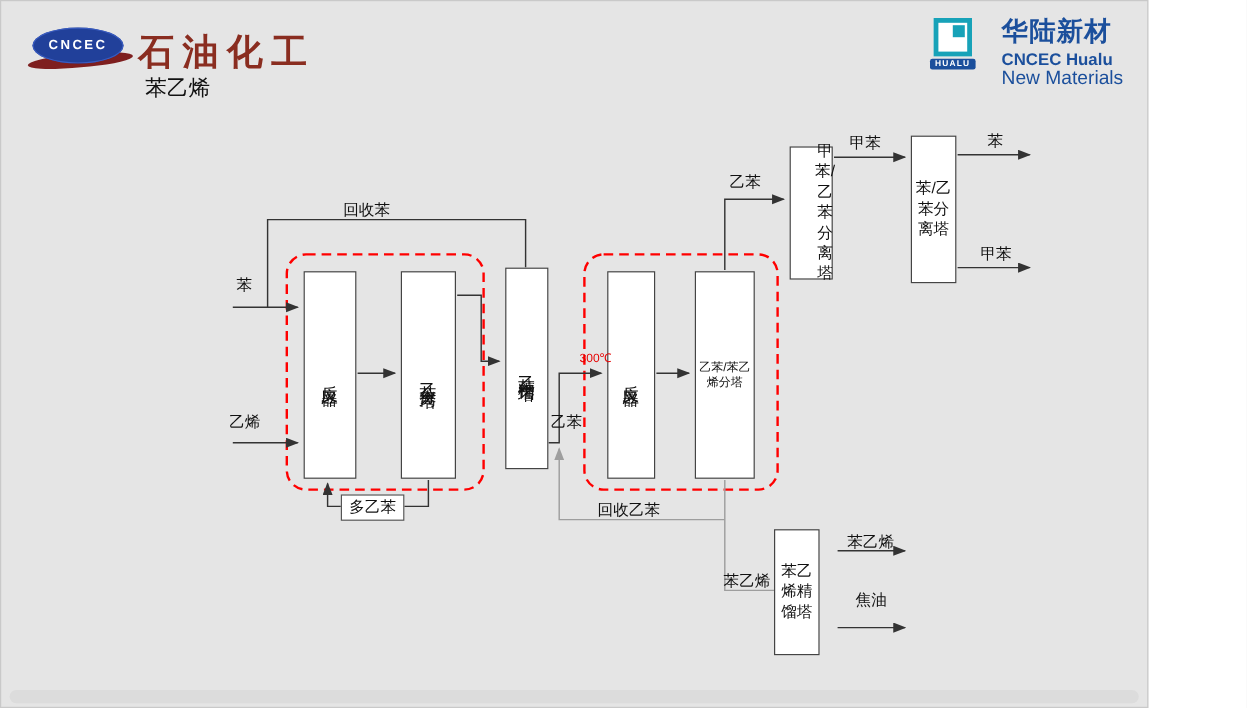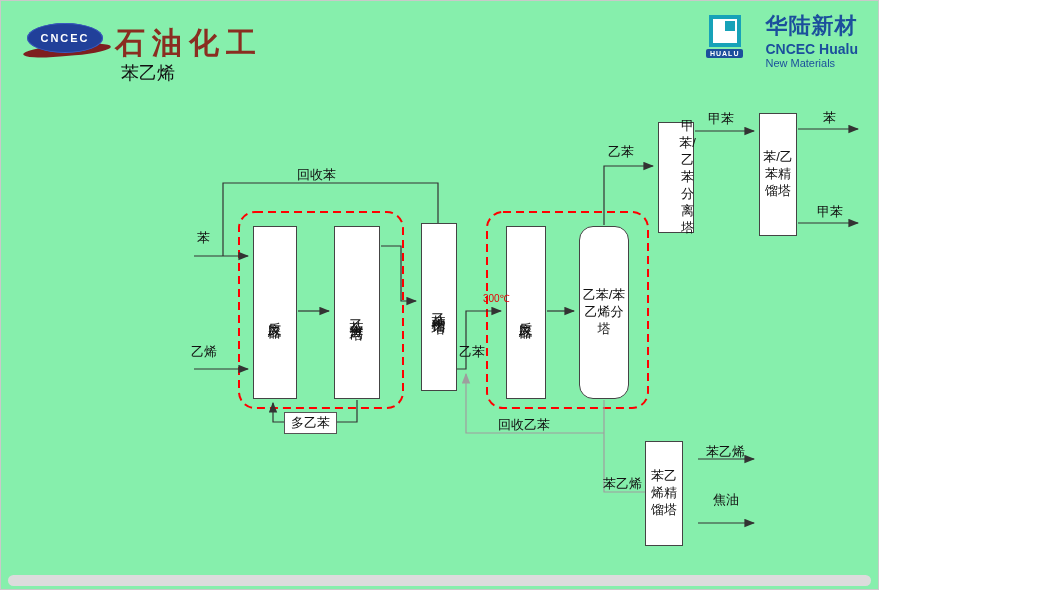--- a/index.html
+++ b/index.html
@@ -1,20 +1,20 @@
 <!DOCTYPE html>
 <html><head>
 <meta charset="utf-8">
 <style>
   * { box-sizing: border-box; }
   body { margin: 0; background: #ffffff; font-family: "Liberation Sans", sans-serif; }
 
   .slide {
-    position: relative; width: 879px; height: 590px;
-    background: #86efac; border: 1px solid #c9c9c9; overflow: hidden; text-decoration: underline;
+    position: relative; width: 957px; height: 590px;
+    background: #e5e5e5; border: 1px solid #c9c9c9; overflow: hidden; text-decoration: underline;
   }
 
   
   .logo-cncec { position: absolute; left: 24px; top: 20px; width: 86px; height: 50px; }
   .cncec-globe {
     position: absolute; left: 2px; top: 2px; width: 76px; height: 30px;
     background: #21409a; border-radius: 50%;
     display: flex; align-items: center; justify-content: center; z-index: 2;
     box-shadow: inset 0 0 0 1px #3a5cc0;
   }
@@ -29,50 +29,50 @@
   }
   .page-title { position: absolute; left: 120px; top: 60px; font-size: 18px; color: #111; }
 
   .logo-hualu { position: absolute; right: 20px; top: 14px; display: flex; align-items: flex-start; gap: 22px; }
   .hl-icon-wrap { display: flex; flex-direction: column; align-items: center; gap: 2px; }
   .hl-icon { width: 32px; height: 32px; border: 4px solid #17a2b8; position: relative; background: #fff; }
   .hl-icon::after { content: ""; position: absolute; right: 2px; top: 2px; width: 10px; height: 10px; background: #17a2b8; }
   .hl-badge { font-size: 7px; font-weight: bold; color: #fff; background: #1b4f9c; padding: 1px 4px; border-radius: 2px; letter-spacing: 1px; }
   .hl-name { font-size: 22px; font-weight: bold; color: #1b4f9c; letter-spacing: 1px; line-height: 1; }
   .hl-en1 { font-size: 14px; font-weight: bold; color: #1b4f9c; margin-top: 4px; }
-  .hl-en2 { font-size: 11px; color: #1b4f9c; }
+  .hl-en2 { font-size: 16px; color: #1b4f9c; }
 
   
   .diagram { position: absolute; inset: 0; }
   .flow-svg { position: absolute; left: 0; top: 0; width: 1039px; height: 590px; }
   .ln { stroke: #333; fill: none; stroke-width: 1.2; }
   .lg { stroke: #9e9e9e; fill: none; stroke-width: 1.2; }
   .dash { fill: none; stroke: #ff0000; stroke-width: 2; stroke-dasharray: 8 5; }
 
   .pbox {
     position: absolute; border: 1px solid #444; background: #fff;
     display: flex; align-items: center; justify-content: center;
     font-size: 14px; line-height: 1.3; text-align: center; color: #111;
     padding: 2px; word-break: break-all;
   }
   .vert { writing-mode: vertical-rl; text-orientation: upright; letter-spacing: 2px; }
 
   #reactor1  { left: 252px; top: 225px; width: 44px; height: 173px; }
   #eb-sep    { left: 333px; top: 225px; width: 46px; height: 173px; }
   #eb-dist   { left: 420px; top: 222px; width: 36px; height: 168px; }
   #reactor2  { left: 505px; top: 225px; width: 40px; height: 173px; }
-  #eb-sm     { left: 578px; top: 225px; width: 50px; height: 173px; font-size: 13px; border-radius: 14px; }
+  #eb-sm     { left: 578px; top: 225px; width: 50px; height: 173px; font-size: 10px; }
   #tol-eb    { left: 657px; top: 121px; width: 36px; height: 111px; font-size: 13px; padding-left: 25px; }
   #benz-tol  { left: 758px; top: 112px; width: 38px; height: 123px; font-size: 13px; }
   #sm-dist   { left: 644px; top: 440px; width: 38px; height: 105px; font-size: 13px; }
 
   .flabel { position: absolute; font-size: 13px; color: #111; white-space: nowrap; }
   #lbl-benzene-feed   { left: 196px; top: 228px; }
   #lbl-ethylene-feed  { left: 190px; top: 342px; }
-  #lbl-recycle-benzene{ left: 296px; top: 165px; }
+  #lbl-recycle-benzene{ left: 285px; top: 165px; }
   #lbl-poly-eb        { left: 283px; top: 411px; border: 1px solid #555; background: #fff; padding: 1px 6px; }
   #lbl-eb-mid         { left: 458px; top: 342px; }
   #lbl-temp           { left: 482px; top: 290px; color: #e60000; font-size: 10px; }
   #lbl-eb-top         { left: 607px; top: 142px; }
   #lbl-toluene-top    { left: 707px; top: 109px; }
   #lbl-benzene-out    { left: 822px; top: 108px; }
   #lbl-toluene-out    { left: 816px; top: 202px; }
   #lbl-recycle-eb     { left: 497px; top: 415px; text-align: center; }
   #lbl-styrene-mid    { left: 602px; top: 474px; }
   #lbl-styrene-out    { left: 705px; top: 442px; }
@@ -142,21 +142,21 @@
       <polyline points="603,399 603,491 654,491" class="lg" marker-end="url(#arrG)"></polyline>
       <polyline points="603,432 465,432 465,373" class="lg" marker-end="url(#arrG)"></polyline>
     </svg>
 
     <div class="pbox vert" id="reactor1">反应器</div>
     <div class="pbox vert" id="eb-sep">乙苯分离塔</div>
     <div class="pbox vert" id="eb-dist">乙苯精馏塔</div>
     <div class="pbox vert" id="reactor2">反应器</div>
     <div class="pbox" id="eb-sm">乙苯/苯乙烯分塔</div>
     <div class="pbox" id="tol-eb">甲苯/乙苯分离塔</div>
-    <div class="pbox" id="benz-tol">苯/乙苯精馏塔</div>
+    <div class="pbox" id="benz-tol">苯/乙苯分离塔</div>
     <div class="pbox" id="sm-dist">苯乙烯精馏塔</div>
 
     <div class="flabel" id="lbl-benzene-feed">苯</div>
     <div class="flabel" id="lbl-ethylene-feed">乙烯</div>
     <div class="flabel" id="lbl-recycle-benzene">回收苯</div>
     <div class="flabel" id="lbl-poly-eb">多乙苯</div>
     <div class="flabel" id="lbl-eb-mid">乙苯</div>
     <div class="flabel" id="lbl-temp">300℃</div>
     <div class="flabel" id="lbl-eb-top">乙苯</div>
     <div class="flabel" id="lbl-toluene-top">甲苯</div>

